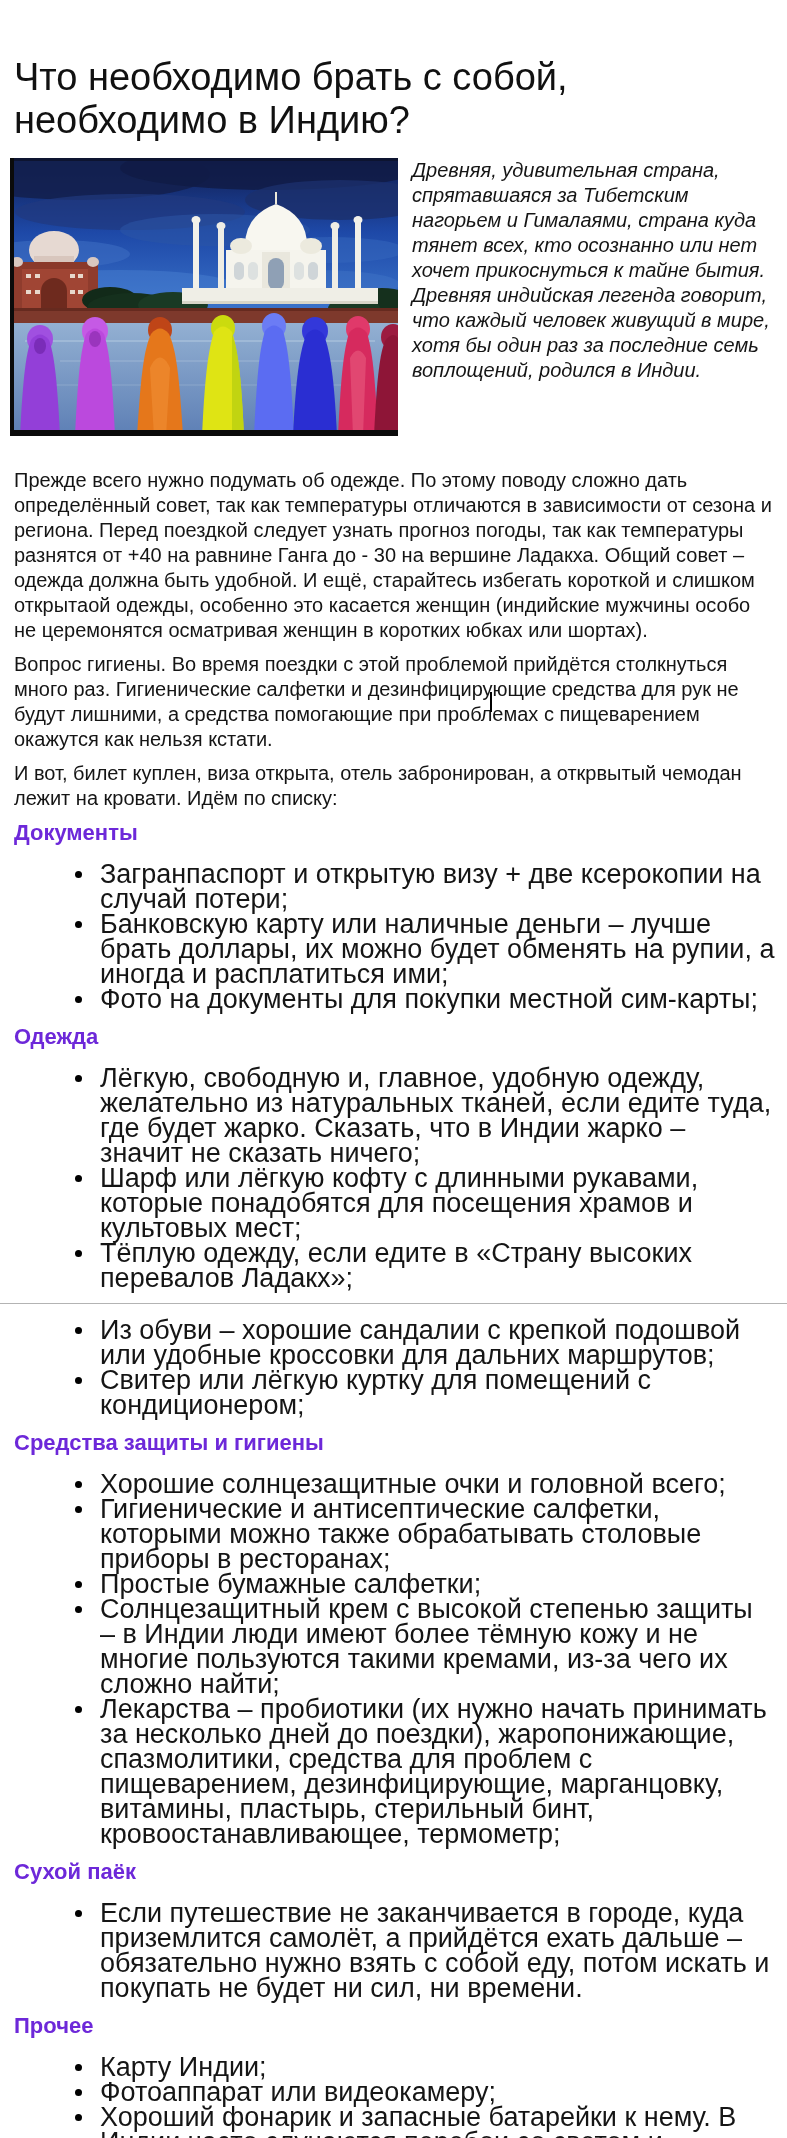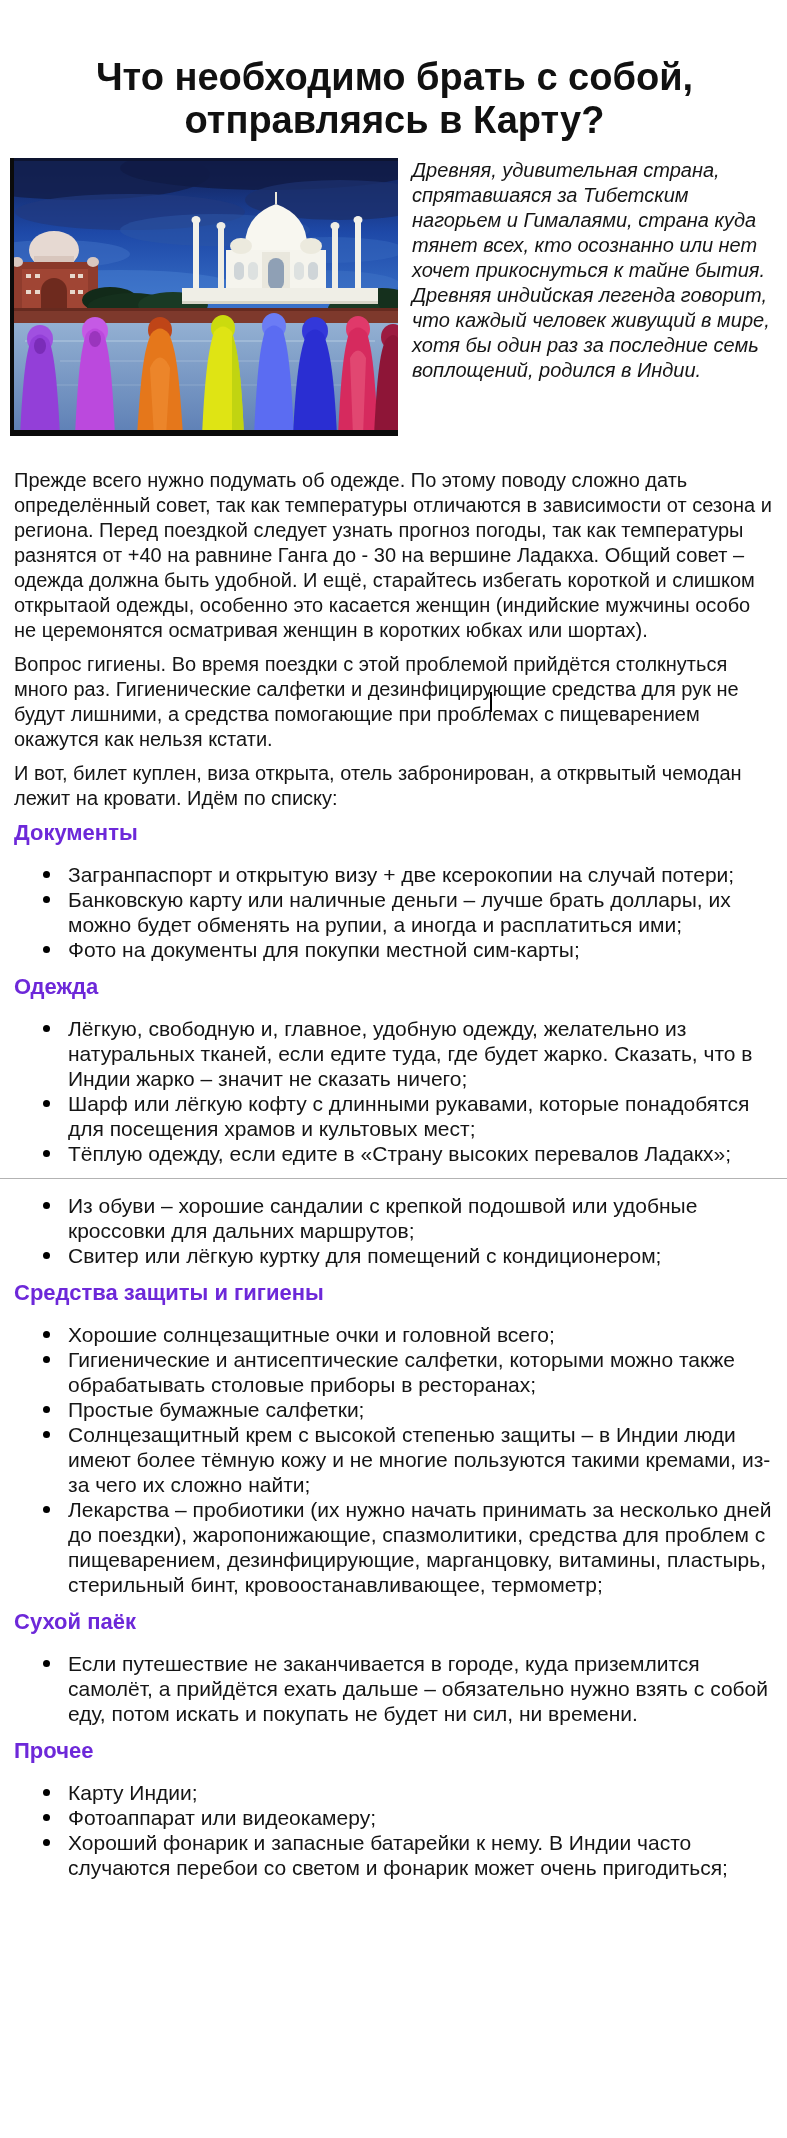--- a/index.html
+++ b/index.html
@@ -13,22 +13,21 @@
   .page {
     position: relative;
     width: 787px; height: 2138px;
     padding: 0 12px 0 14px;
     box-sizing: border-box;
   }
   h1.title {
     margin: 56px 0 0 0;
     font-size: 38px;
     line-height: 43px;
-    font-weight: bold;
-    text-align: center;
+    font-weight: normal;
     color: #111;
   }
   .intro { margin-top: 16px; overflow: visible; font-style: italic; }
   .intro::after { content: ""; display: block; clear: both; }
   .photo-frame {
     float: left;
     width: 388px; height: 278px;
     margin: 0 14px 32px -4px;
   }
   .photo-frame svg { display: block; }
@@ -45,22 +44,23 @@
     font-weight: bold;
     color: #6d28d9;
   }
   ul.item-list {
     margin: 0 0 12px 0;
     padding: 0 0 0 54px;
     list-style: none;
   }
   ul.item-list li {
     position: relative;
-    font-size: 21px;
+    font-size: 27px;
     line-height: 25px;
+    margin-left: 32px;
   }
   ul.item-list li::before {
     content: "";
     position: absolute;
     left: -25px; top: 9px;
     width: 7px; height: 7px;
     border-radius: 50%;
     background: #000;
   }
   hr.page-break {
@@ -74,21 +74,21 @@
     left: 490px; top: 636px;
     width: 2px; height: 20px;
     background: #000;
   }
 </style>
 </head>
 <body>
 
 <div class="page">
 
-  <h1 class="title"><span>Что необходимо брать с собой,</span><br><span>отправляясь в Карту?</span></h1>
+  <h1 class="title"><span>Что необходимо брать с собой,</span><br><span>необходимо в Индию?</span></h1>
 
   <div class="intro">
     <div class="photo-frame" title="Тадж-Махал за рекой и женщины в разноцветных сари">
       <svg width="388" height="278" viewBox="0 0 388 278" role="img">
         <defs>
           <linearGradient id="sky" x1="0" y1="0" x2="0" y2="1">
             <stop offset="0" stop-color="#101c4e"></stop>
             <stop offset="0.45" stop-color="#1e49a8"></stop>
             <stop offset="1" stop-color="#3f7ad0"></stop>
           </linearGradient>

